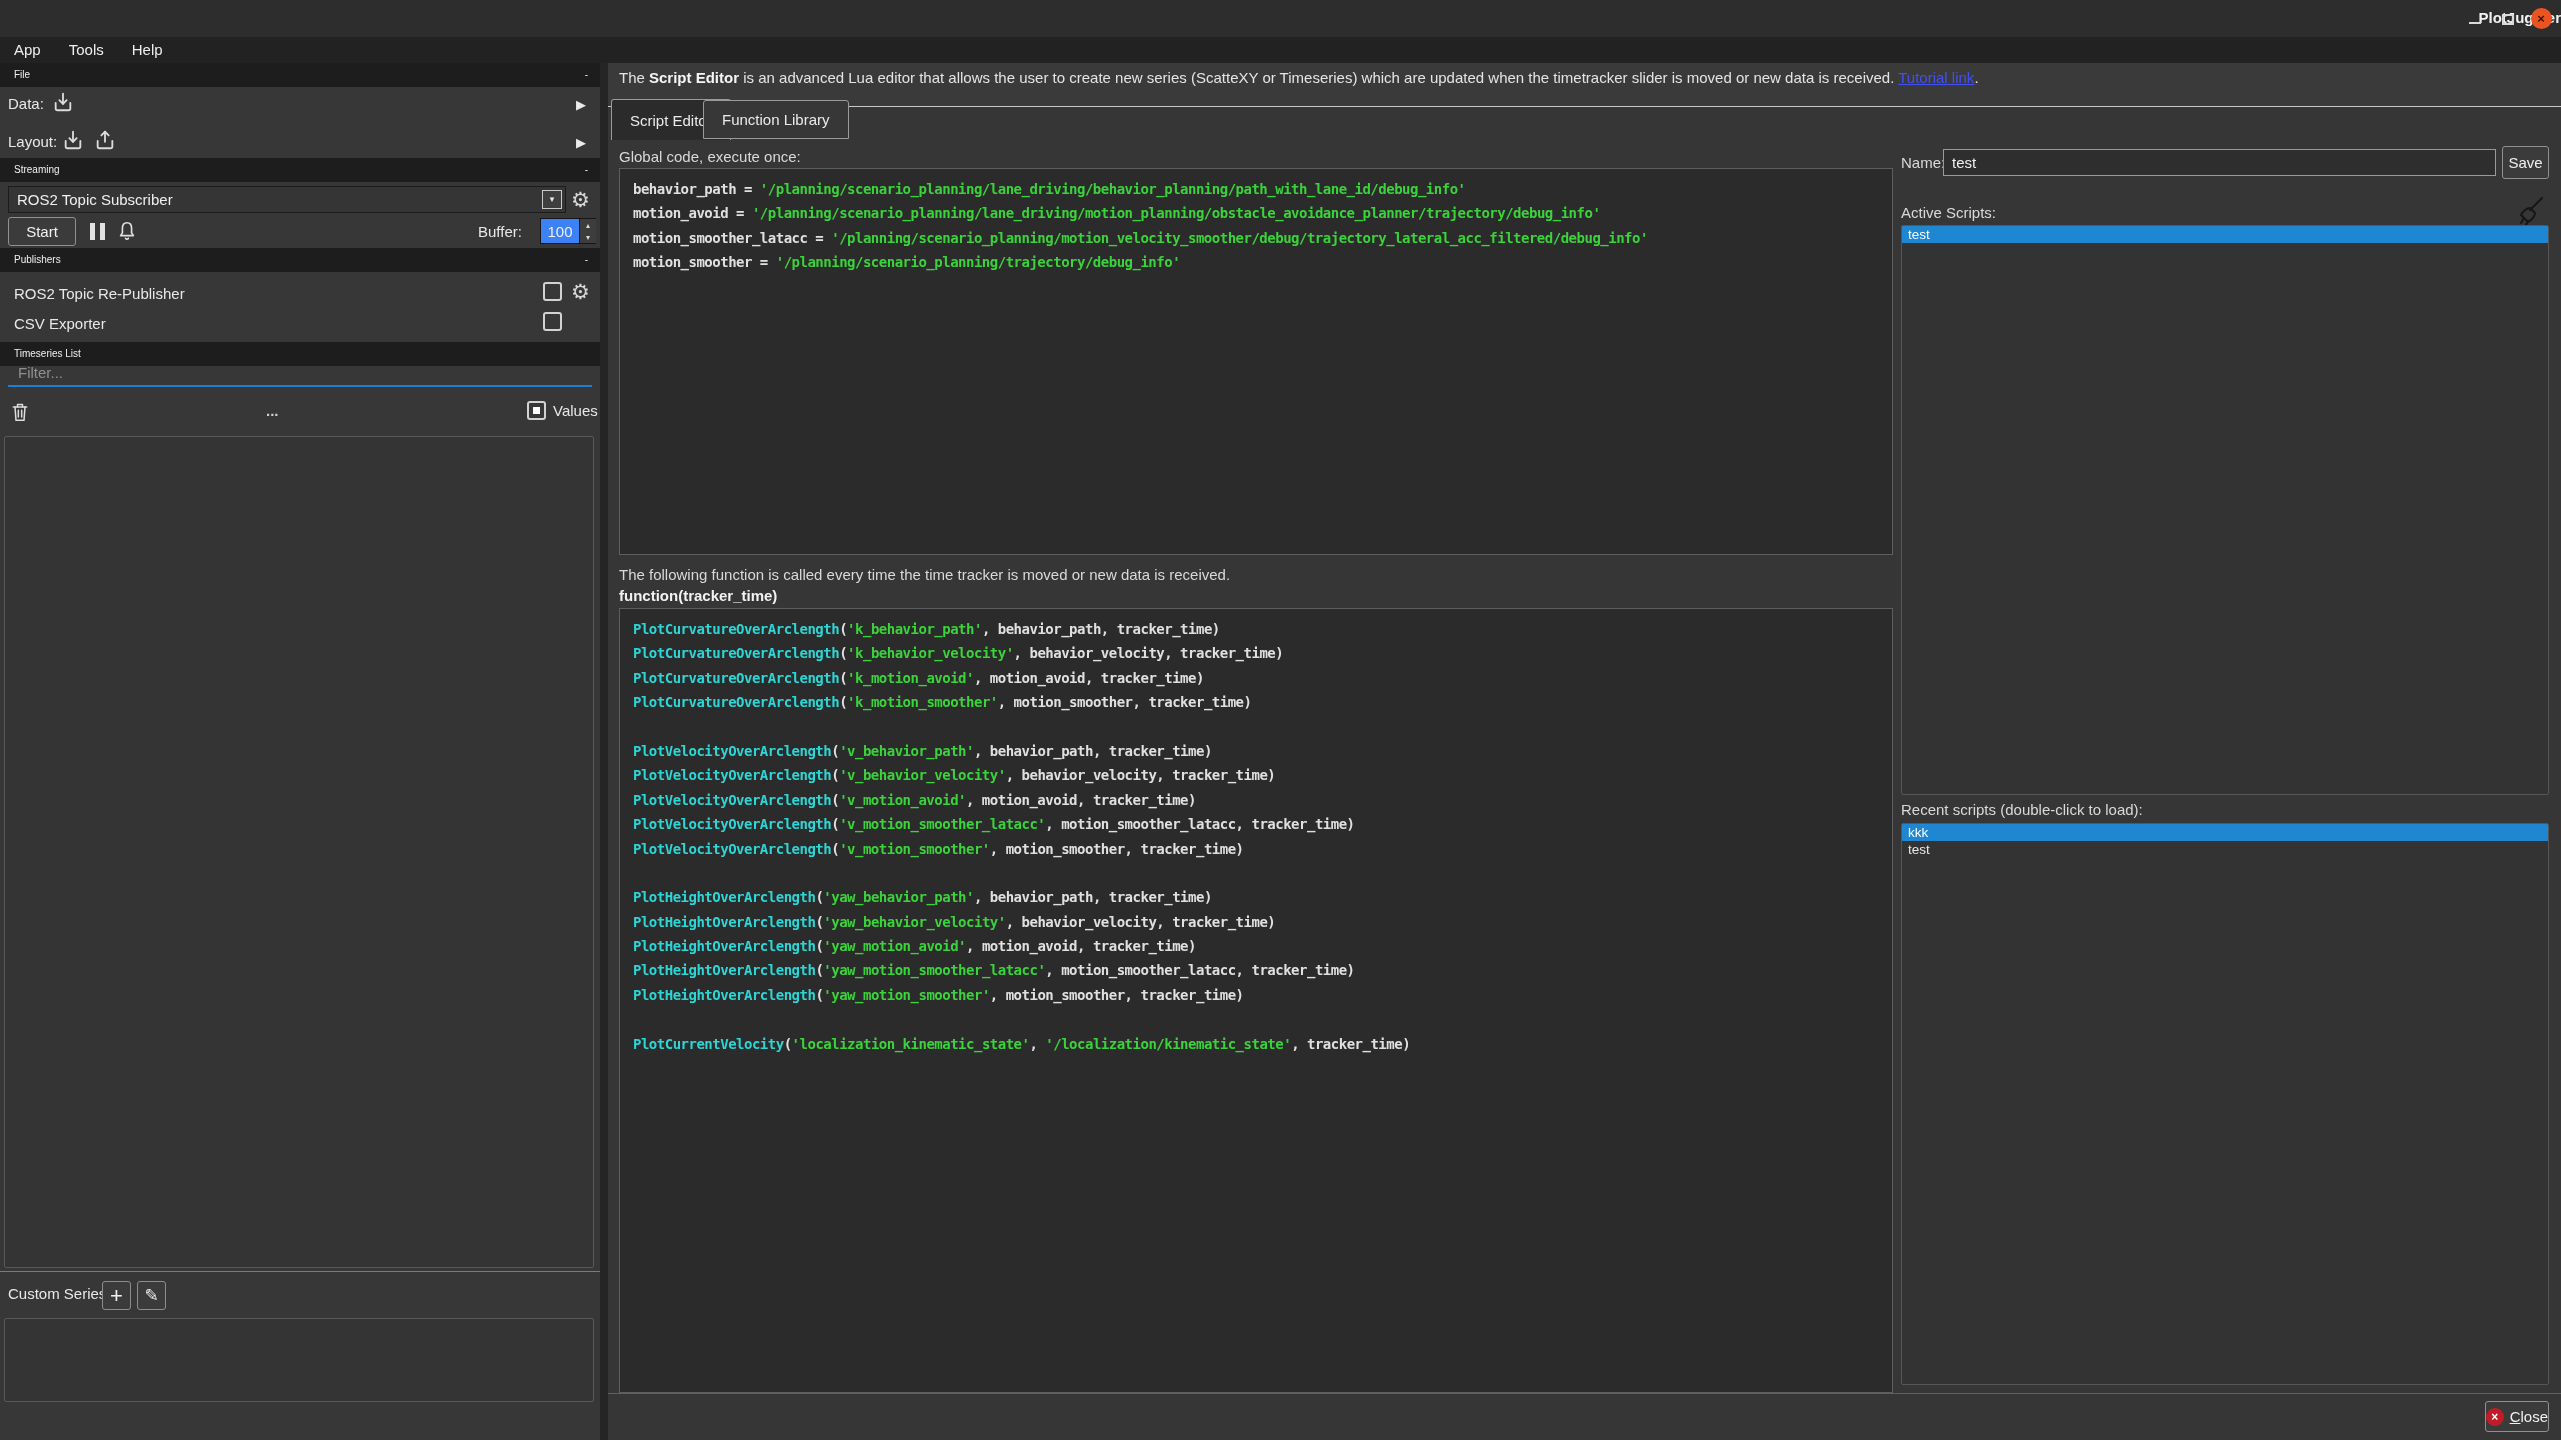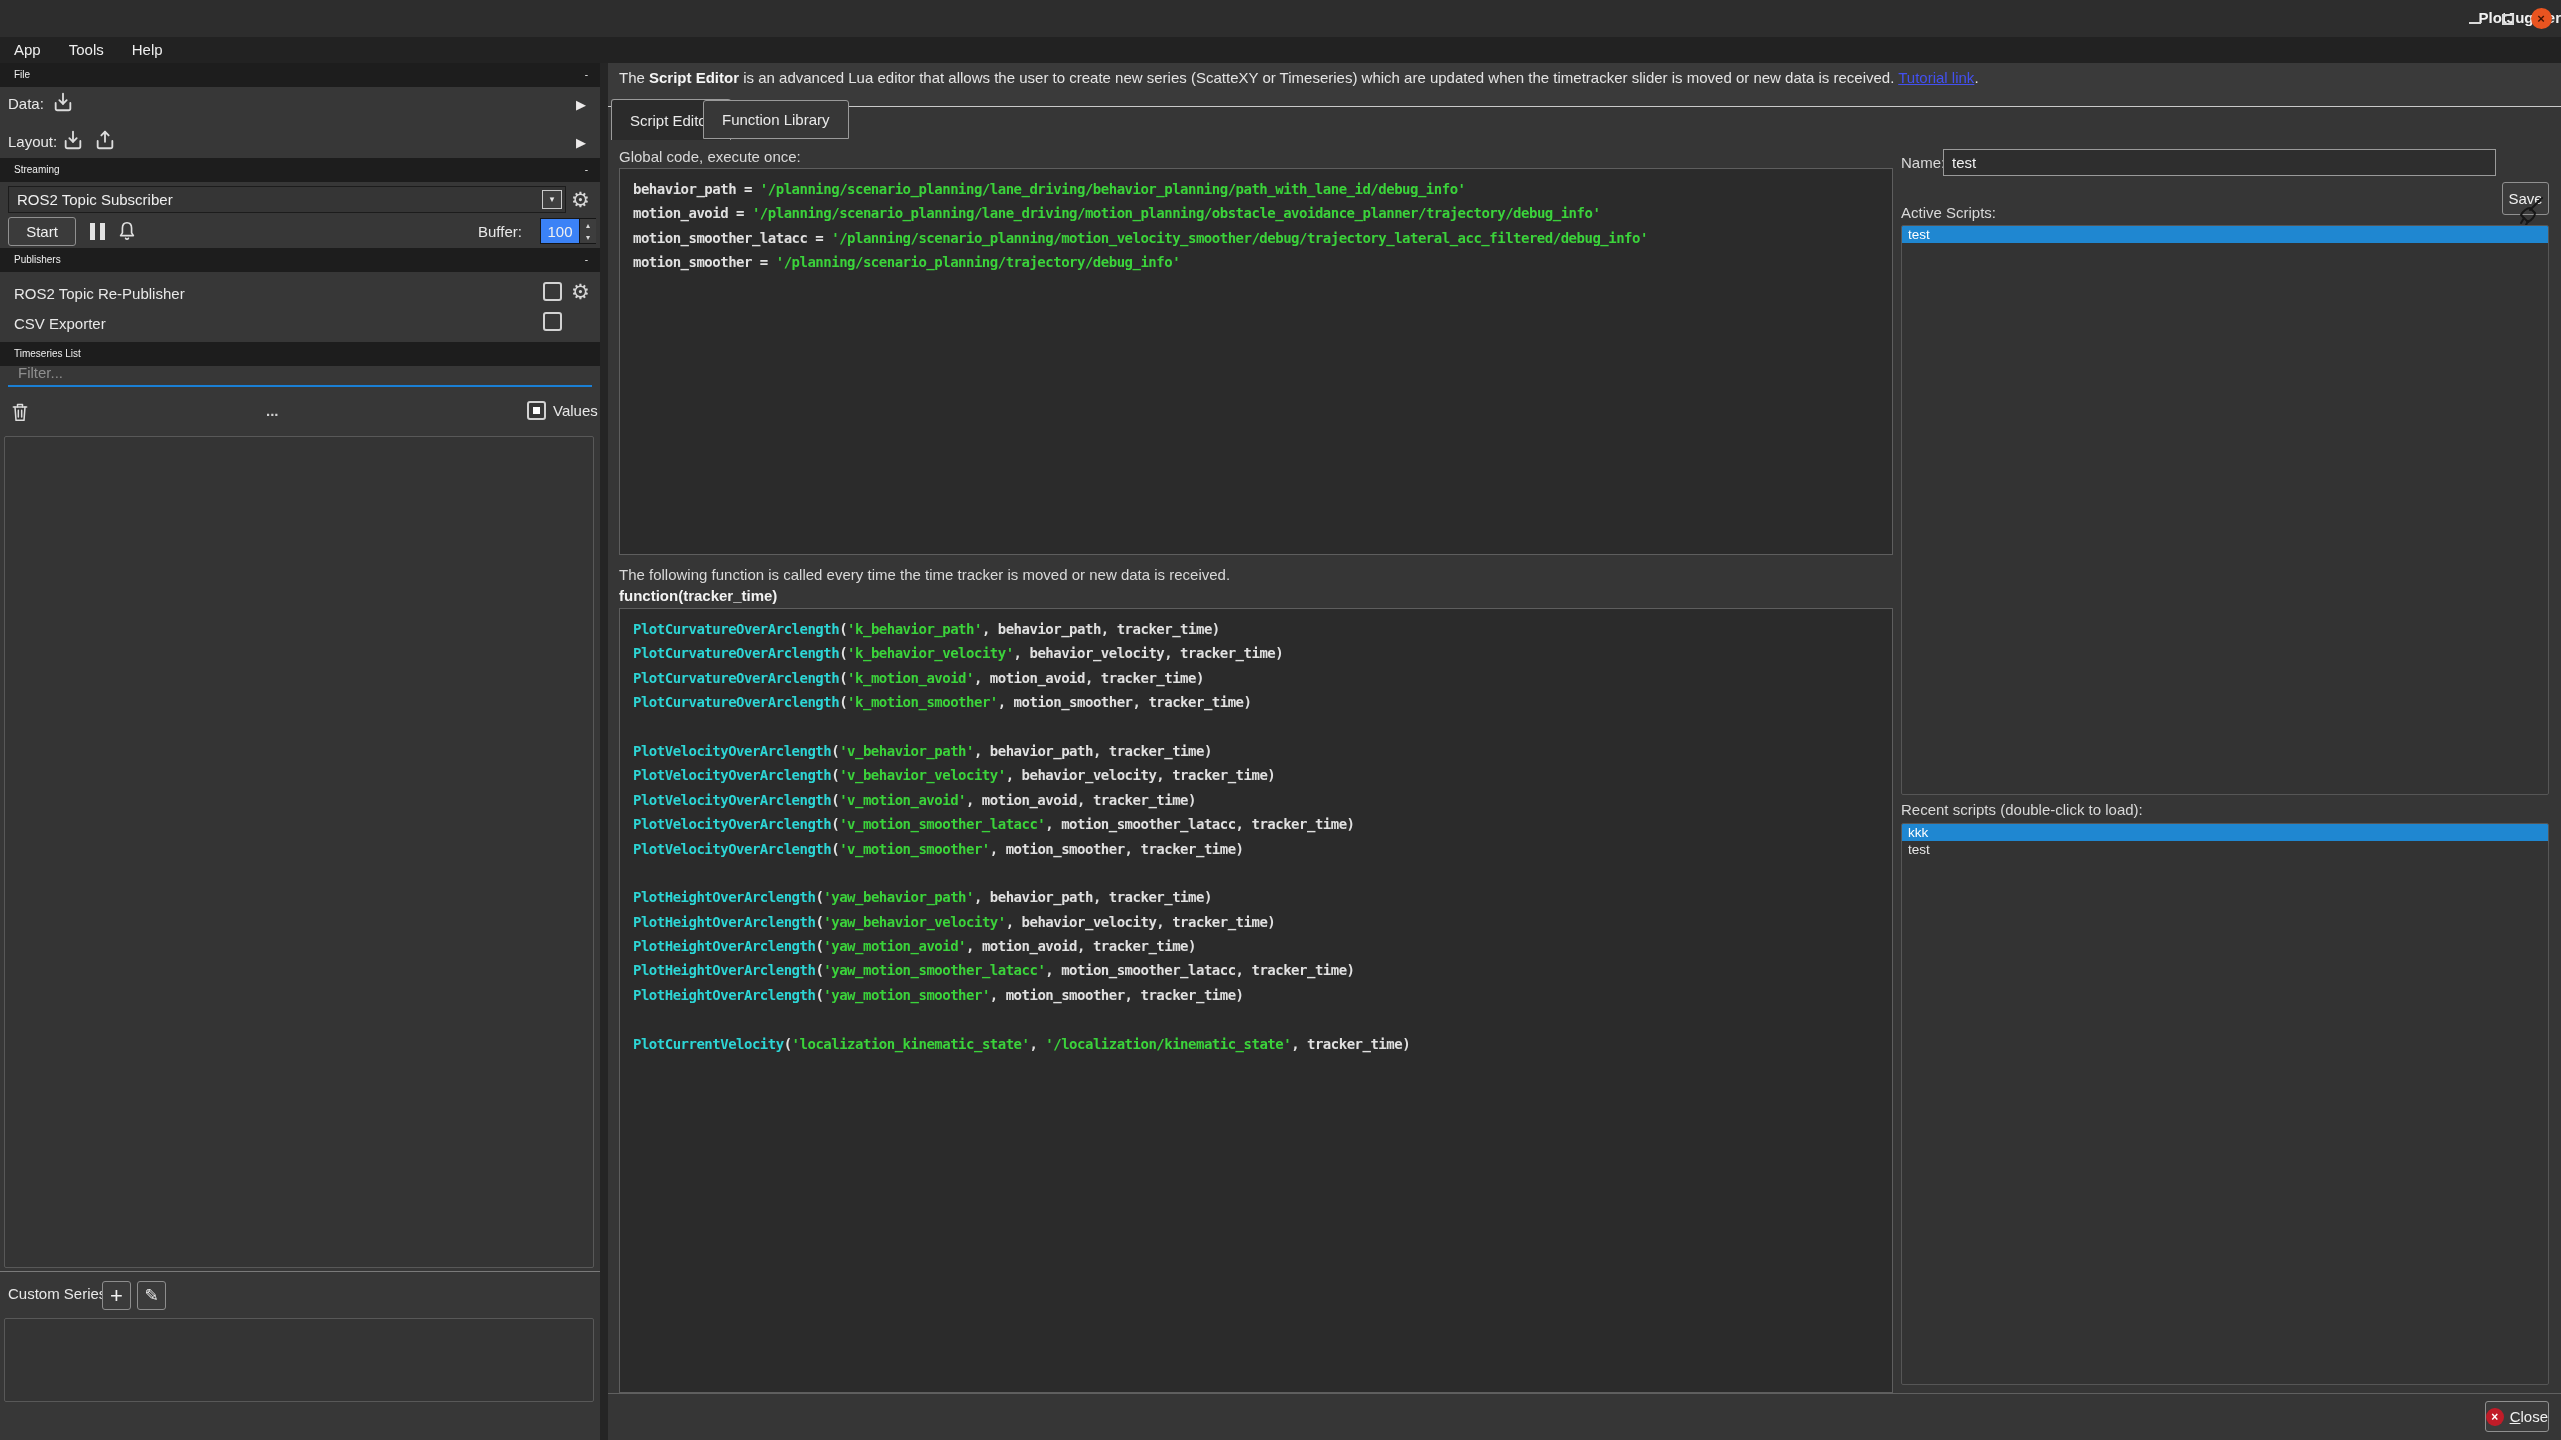--- a/index.html
+++ b/index.html
@@ -69,21 +69,21 @@
   .code-box { position:absolute; left:11px; width:1274px; background:#2b2b2b; border:1px solid #5e5e5e;
               padding:8px 13px; overflow:hidden; }
   .cl { height:24.4px; white-space:pre; font-family:"DejaVu Sans Mono","Liberation Mono",monospace;
         font-size:14px; font-weight:600; letter-spacing:-0.5px; line-height:24.4px; }
   .c-p { color:#e0e0e0; } .c-s { color:#3bd33b; } .c-f { color:#2dd6d6; }
 
   
   #name-input { position:absolute; left:1335px; top:86px; width:553px; height:27px; background:#2e2e2e;
                 border:1px solid #9a9a9a; color:#f0f0f0; font-size:15px; padding-left:8px;
                 font-family:"Liberation Sans",sans-serif; }
-  #save-btn { position:absolute; left:1894px; top:83px; width:47px; height:33px;margin-top:36px; }
+  #save-btn { position:absolute; left:1894px; top:83px; width:47px; height:33px; }
   .list-box { position:absolute; left:1293px; width:648px; background:#333333; border:1px solid #565656; border-radius:2px; overflow:hidden; }
   .list-row { height:17px; line-height:17px; font-size:13.5px; color:#e8e8e8; padding-left:6px; }
   .list-row.sel { background:#1f87d1; color:#ffffff; }
   #bottom-sep { position:absolute; left:0; top:1330px; width:1953px; height:1px; background:#606060; }
   #close-btn { position:absolute; left:1877px; top:1338px; width:64px; height:31px; gap:6px; }
   #close-btn .red-x { width:18px; height:18px; border-radius:50%; background:#c01c28; color:#ffffff;
                       font-size:12px; font-weight:bold; display:flex; align-items:center; justify-content:center; }
   .mn { text-decoration:underline; }
   svg { display:block; }
 </style>

